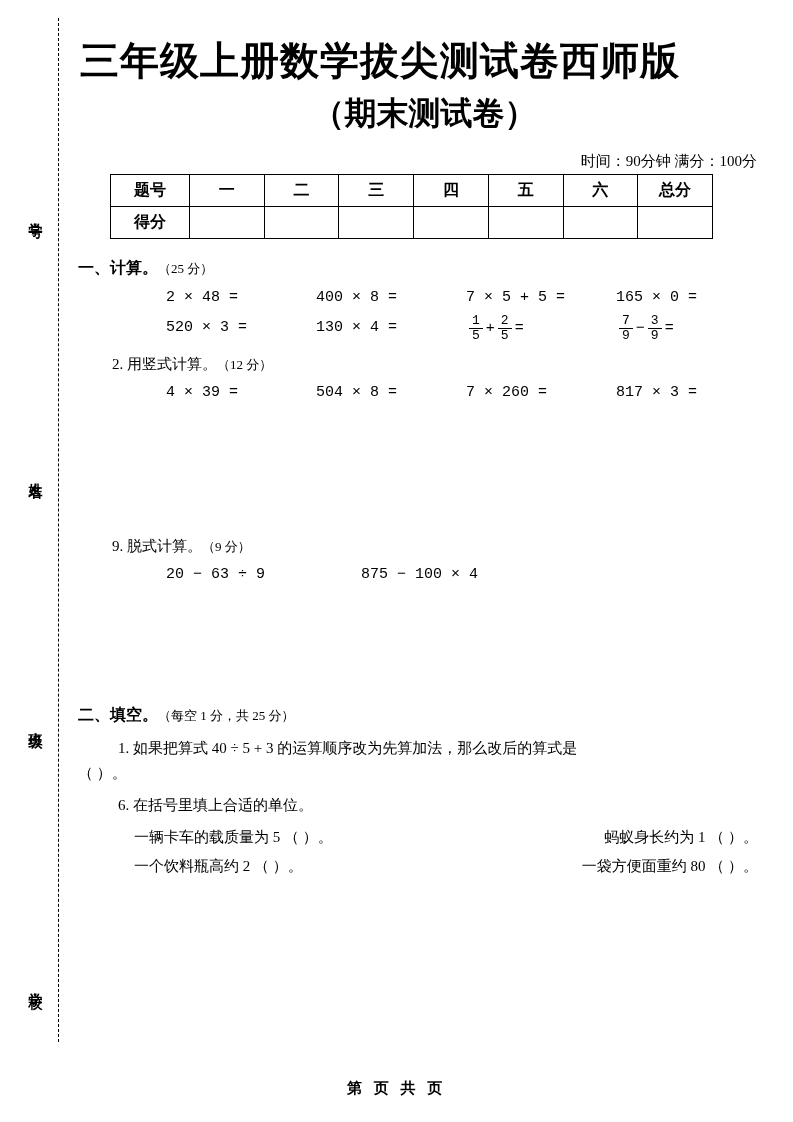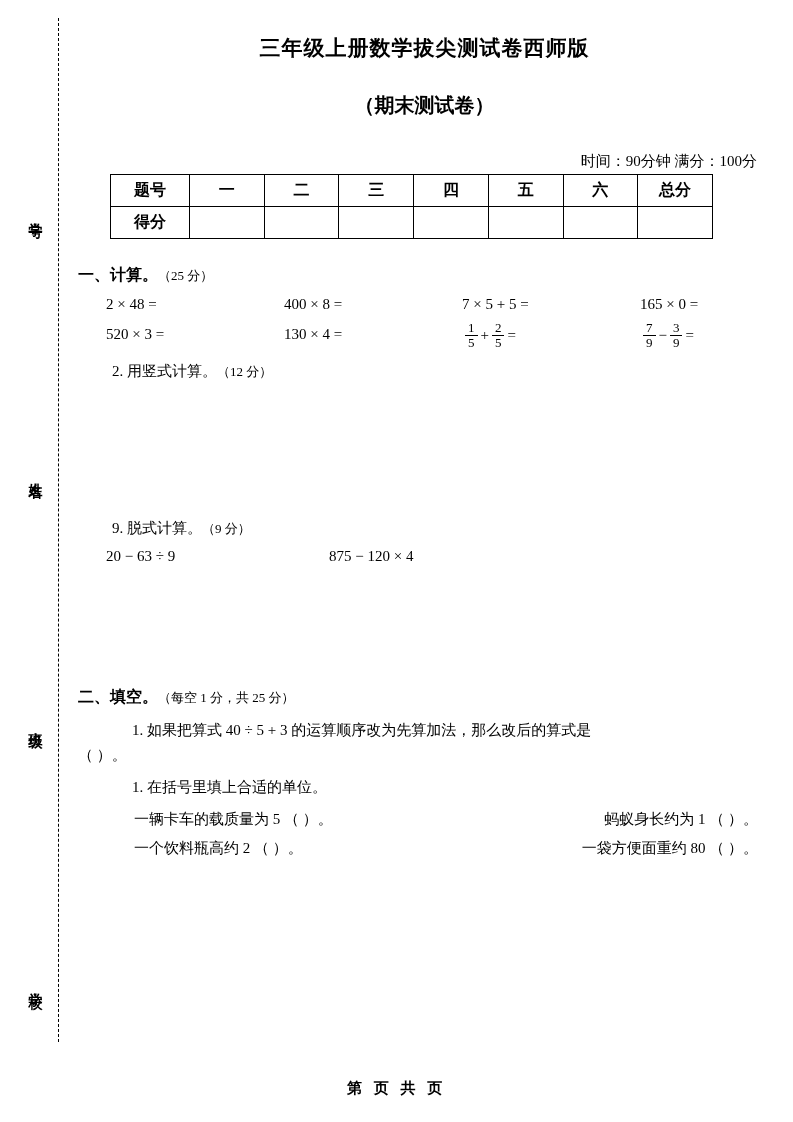--- a/index.html
+++ b/index.html
@@ -45,33 +45,32 @@
   .side-label.l2 { top: 472px; }
   .side-label.l3 { top: 722px; }
   .side-label.l4 { top: 982px; }
 
   
   .title {
     position: absolute;
     top: 34px;
     left: 80px;
     right: 24px;
-    text-align: center;
-    font-size: 21px;
+    font-size: 39px;
     font-weight: bold;
     font-family: Liberation Serif, serif;
     letter-spacing: 1px;
   }
   .subtitle {
     position: absolute;
     top: 92px;
     left: 80px;
     right: 24px;
     text-align: center;
-    font-size: 20px;
+    font-size: 32px;
     font-weight: bold;
     font-family: "Liberation Serif", serif;
   }
   .exam-meta {
     position: absolute;
     top: 152px;
     right: 36px;
     font-size: 15px;
     font-family: "Liberation Serif", serif;
   }
@@ -93,21 +92,21 @@
     font-weight: bold;
     font-family: "Liberation Serif", serif;
   }
   .score-table td.head {
     width: 76px;
   }
 
   
   .content {
     position: absolute;
-    top: 259px;
+    top: 252px;
     left: 78px;
     width: 680px;
   }
   .sec-head {
     font-size: 16px;
     font-weight: bold;
     font-family: "Liberation Serif", serif;
     margin: 6px 0 4px 0;
   }
   .sec-head .small {
@@ -117,24 +116,23 @@
   .q-line {
     font-size: 15px;
     font-family: "Liberation Serif", serif;
     margin: 12px 0 6px 34px;
   }
   .q-line .small {
     font-size: 13px;
   }
   .row {
     display: flex;
-    margin: 10px 0 4px 28px;
-    font-size: 15px;
-    font-family: Liberation Serif, serif;
-    gap: 28px;
+    margin: 10px 0 4px 88px;
+    font-size: 15px;
+    font-family: Liberation Mono, monospace;
   }
   .row > div {
     width: 150px;
     flex: none;
   }
   .row.wide > div { width: 170px; }
   .row.frac {
     align-items: center;
     margin-top: 6px;
     margin-bottom: 6px;
@@ -154,21 +152,21 @@
   }
   .fr .num { font-size: 13px; padding: 0 3px; }
   .fr .den { font-size: 13px; padding: 0 3px; border-top: 1px solid #000; }
 
   .blank-gap-a { height: 120px; }
   .blank-gap-b { height: 100px; }
 
   .fill-line {
     font-size: 15px;
     font-family: "Liberation Serif", serif;
-    margin: 10px 0 2px 54px;
+    margin: 10px 0 2px 40px;
     line-height: 1.7;
   }
   .fill-cont {
     font-size: 15px;
     font-family: "Liberation Serif", serif;
     margin: 0 0 2px 0px;
   }
   .unit-row {
     display: flex;
     margin: 10px 0 2px 56px;
@@ -275,42 +273,48 @@
           </span>
           <span>=</span>
         </span>
       </div>
     </div>
 
     <div class="q-line">
       <span>2. 用竖式计算。</span><span class="small">（12 分）</span>
     </div>
 
+    <div class="row">
+      <div>4 × 39 =</div>
+      <div>504 × 8 =</div>
+      <div>7 × 260 =</div>
+      <div>817 × 3 =</div>
+    </div>
 
     <div class="blank-gap-a"></div>
 
     <div class="q-line">
       <span>9. 脱式计算。</span><span class="small">（9 分）</span>
     </div>
 
     <div class="row wide">
       <div style="width:195px">20 − 63 ÷ 9</div>
-      <div style="width:200px">875 − 120 × 4</div>
+      <div style="width:200px">875 − 100 × 4</div>
     </div>
 
     <div class="blank-gap-b"></div>
 
     <div class="sec-head" style="margin-top:18px">
       <span>二、填空。</span><span class="small">（每空 1 分，共 25 分）</span>
     </div>
 
     <div class="fill-line">1. 如果把算式 40 ÷ 5 + 3 的运算顺序改为先算加法，那么改后的算式是</div>
     <div class="fill-cont">（                       ）。</div>
 
-    <div class="fill-line">1. 在括号里填上合适的单位。</div>
+    <div class="fill-line">6. 在括号里填上合适的单位。</div>
 
     <div class="unit-row">
       <div>一辆卡车的载质量为 5 （        ）。</div>
       <div>蚂蚁身长约为 1 （        ）。</div>
     </div>
     <div class="unit-row">
       <div>一个饮料瓶高约 2 （        ）。</div>
       <div>一袋方便面重约 80 （        ）。</div>
     </div>
 

